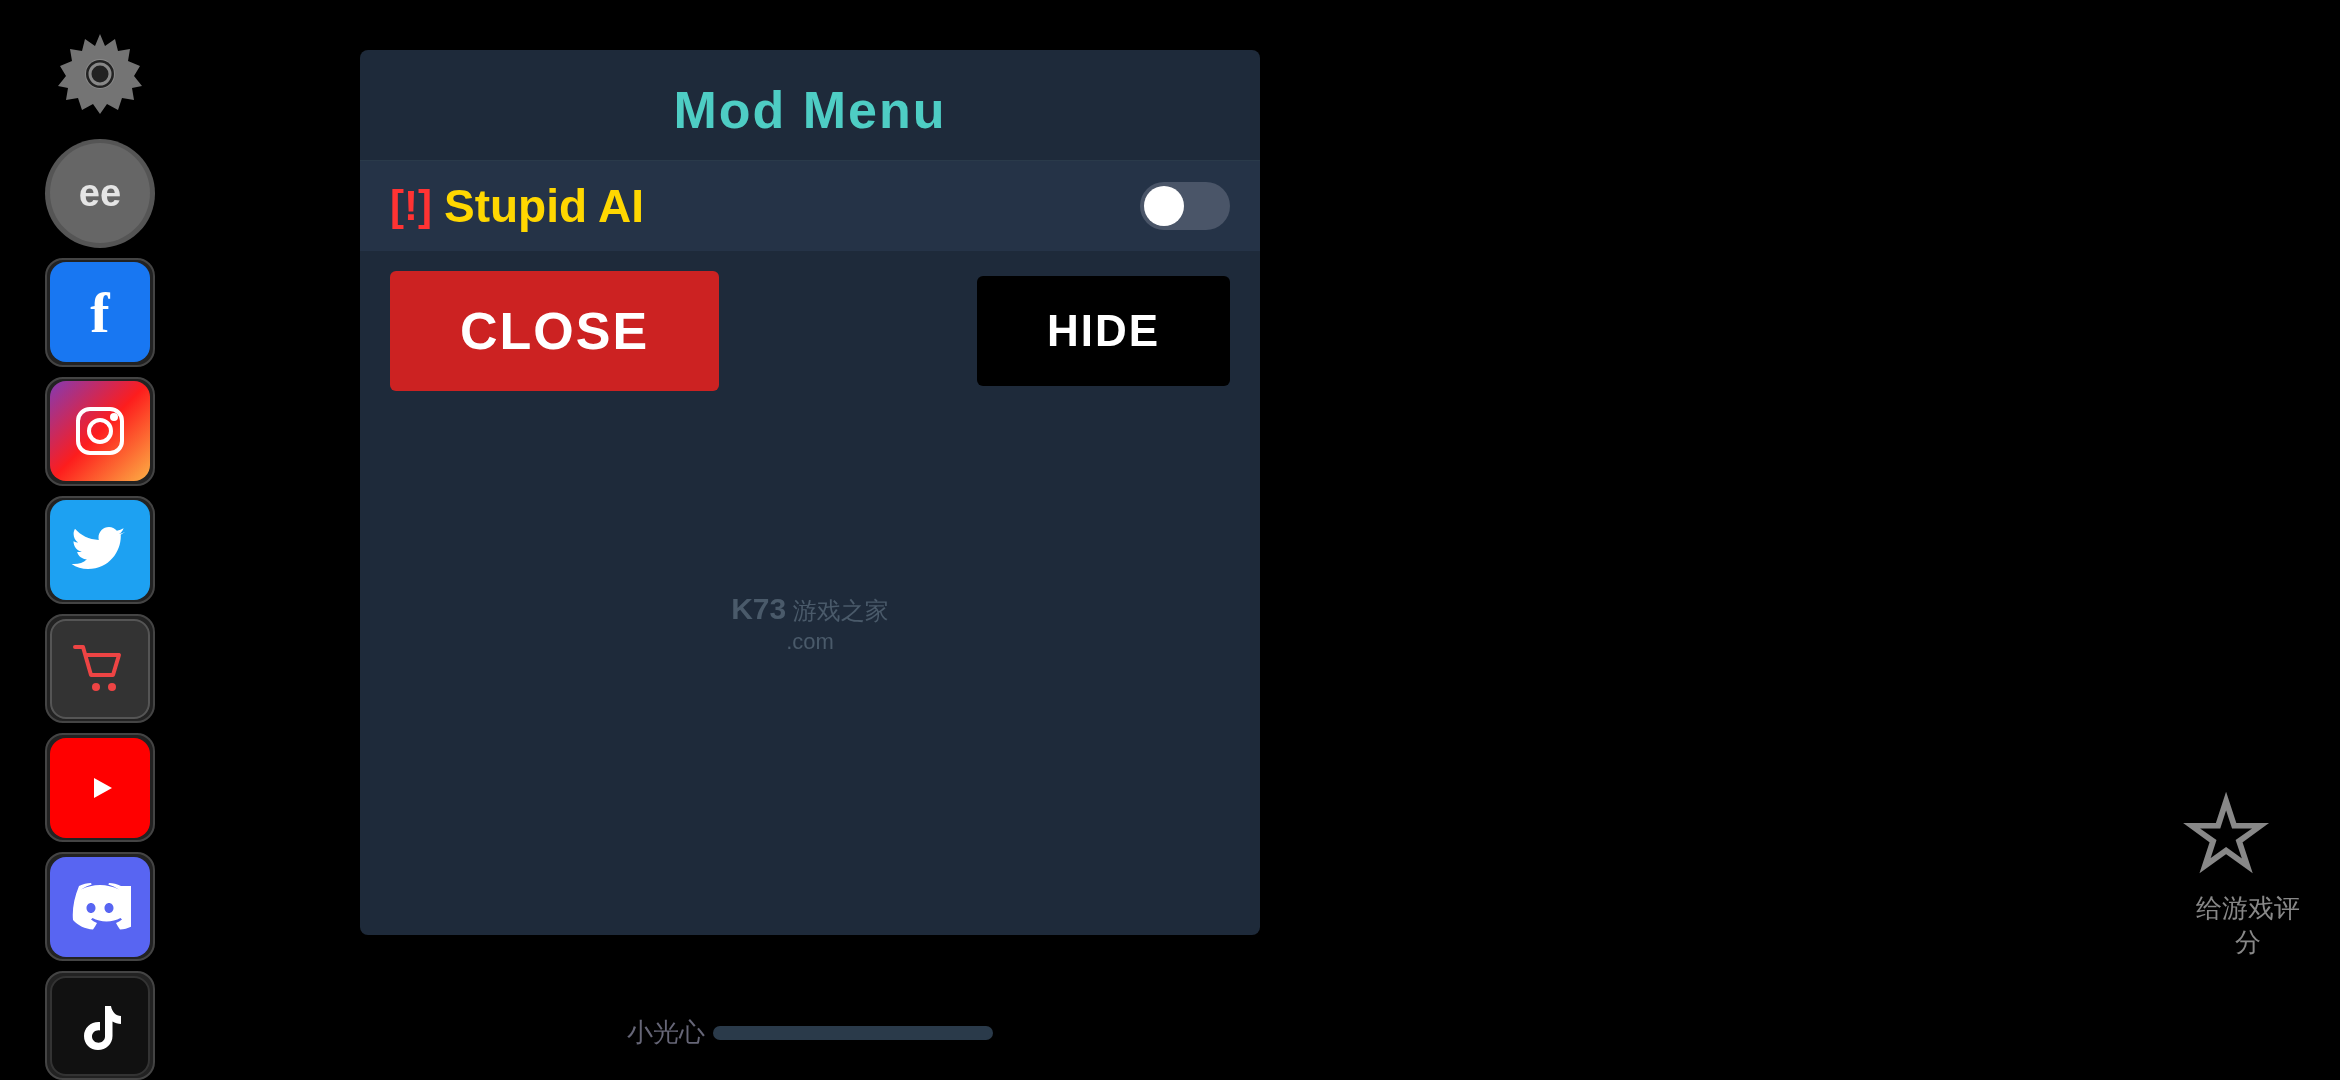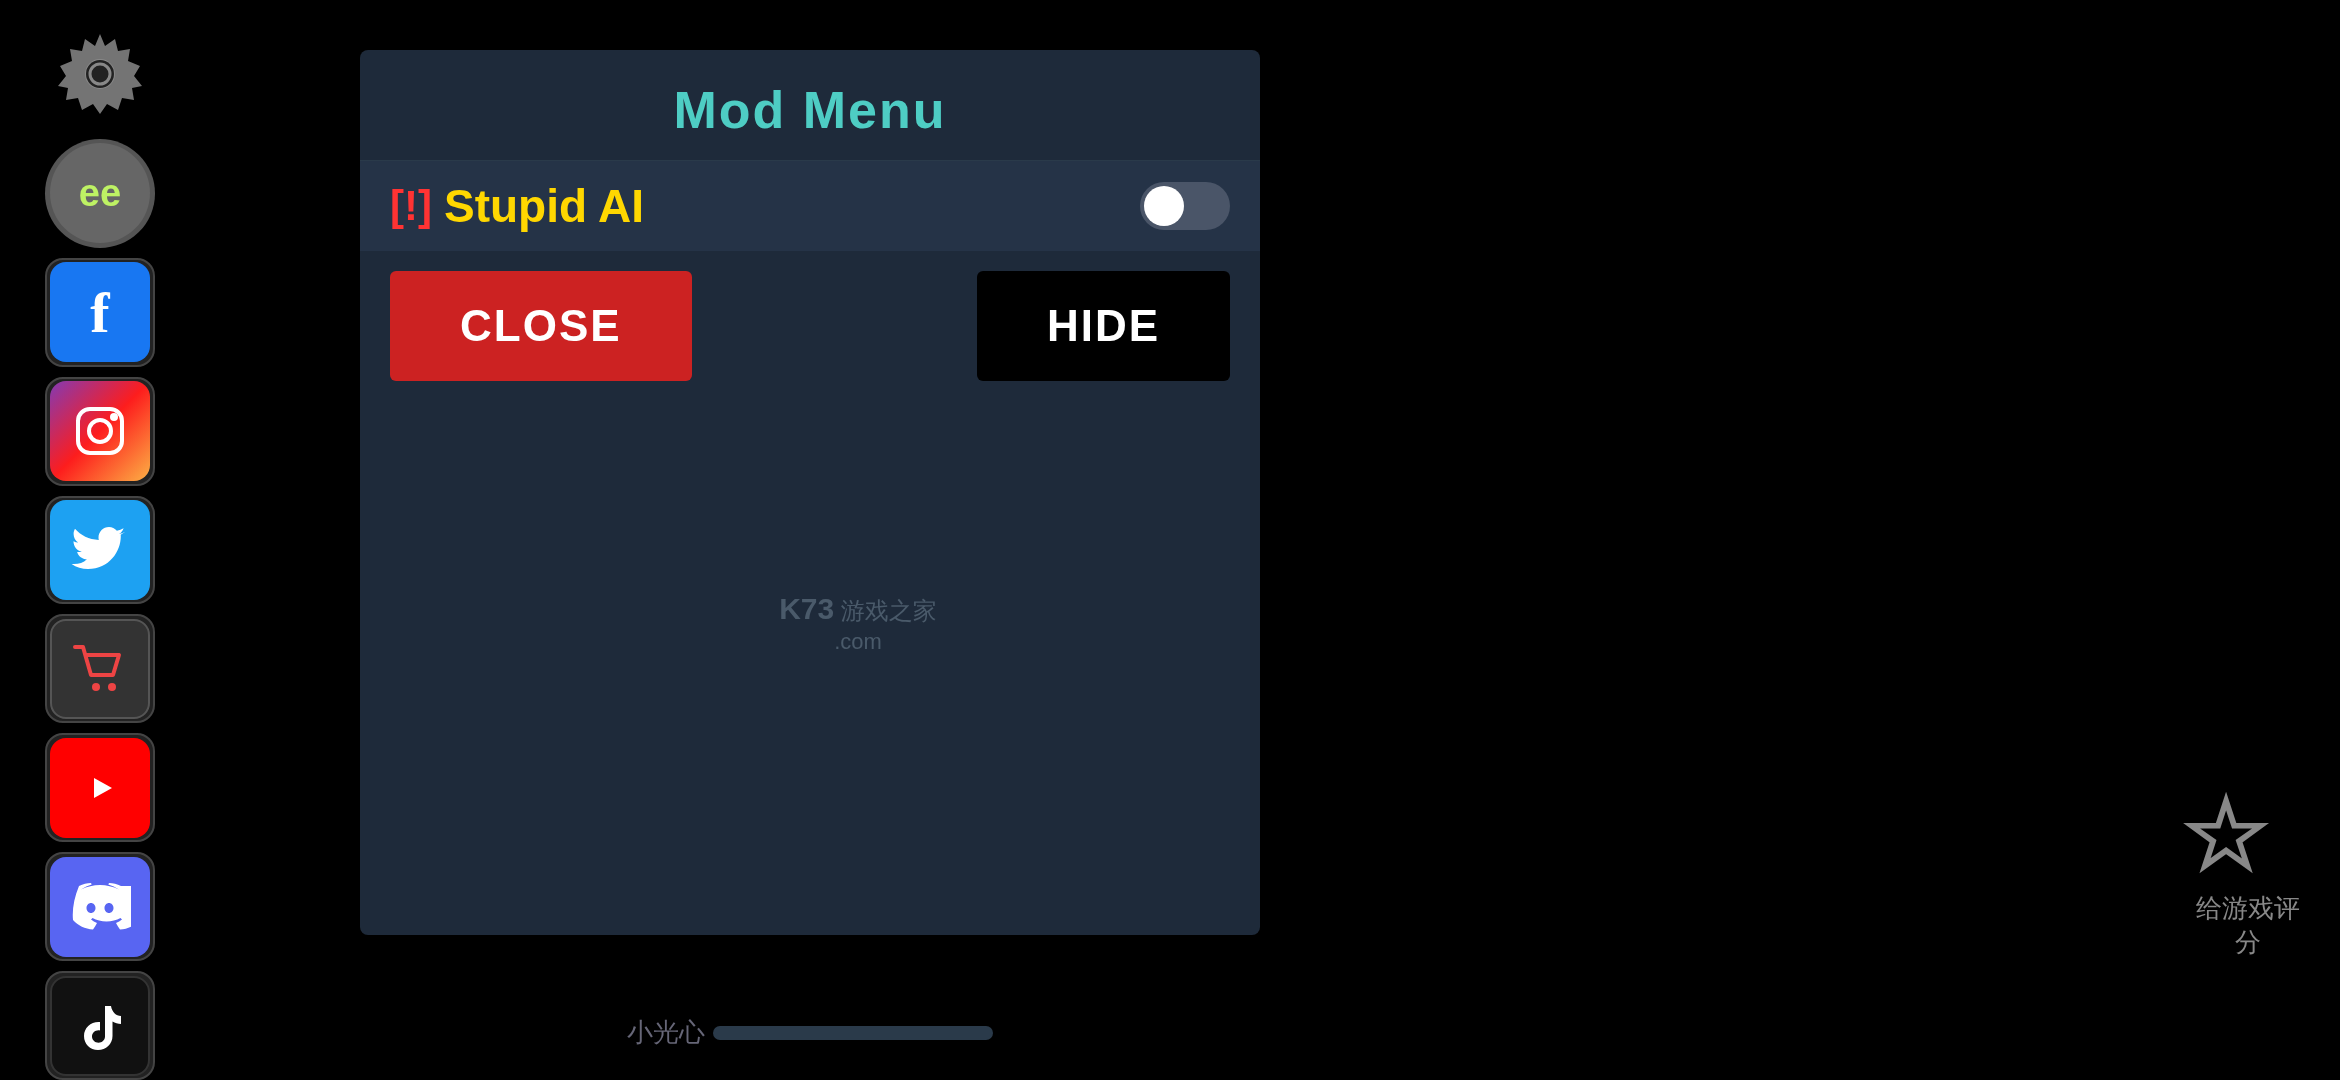--- a/index.html
+++ b/index.html
@@ -142,21 +142,21 @@
       display: flex;
       justify-content: space-between;
       align-items: center;
       padding: 20px 30px;
       background: #1e2a3a;
     }
 
     .btn-close {
       background: #cc2222;
       color: #fff;
-      font-size: 44px;
+      font-size: 52px;
       font-weight: bold;
       padding: 30px 70px;
       border: none;
       border-radius: 6px;
       cursor: pointer;
       letter-spacing: 2px;
     }
 
     .btn-hide {
       background: #000000;
@@ -174,21 +174,20 @@
     .watermark {
       position: absolute;
       bottom: 280px;
       left: 50%;
       transform: translateX(-50%);
       color: #4a5568;
       font-size: 24px;
       text-align: center;
       pointer-events: none;
       white-space: nowrap;
-      margin-left: 48px;
     }
 
     .watermark .k73 {
       font-weight: bold;
       font-size: 28px;
     }
 
     
     .bottom-bar {
       position: absolute;
@@ -246,21 +245,21 @@
     }
 
     .icon-circle {
       width: 100px;
       height: 100px;
       border-radius: 50%;
       background: #666;
       display: flex;
       align-items: center;
       justify-content: center;
-      color: #bef264;
+      color: #e5e5e5;
       font-size: 38px;
       font-weight: bold;
     }
 
     .icon-square {
       width: 100px;
       height: 100px;
       border-radius: 16px;
       display: flex;
       align-items: center;

